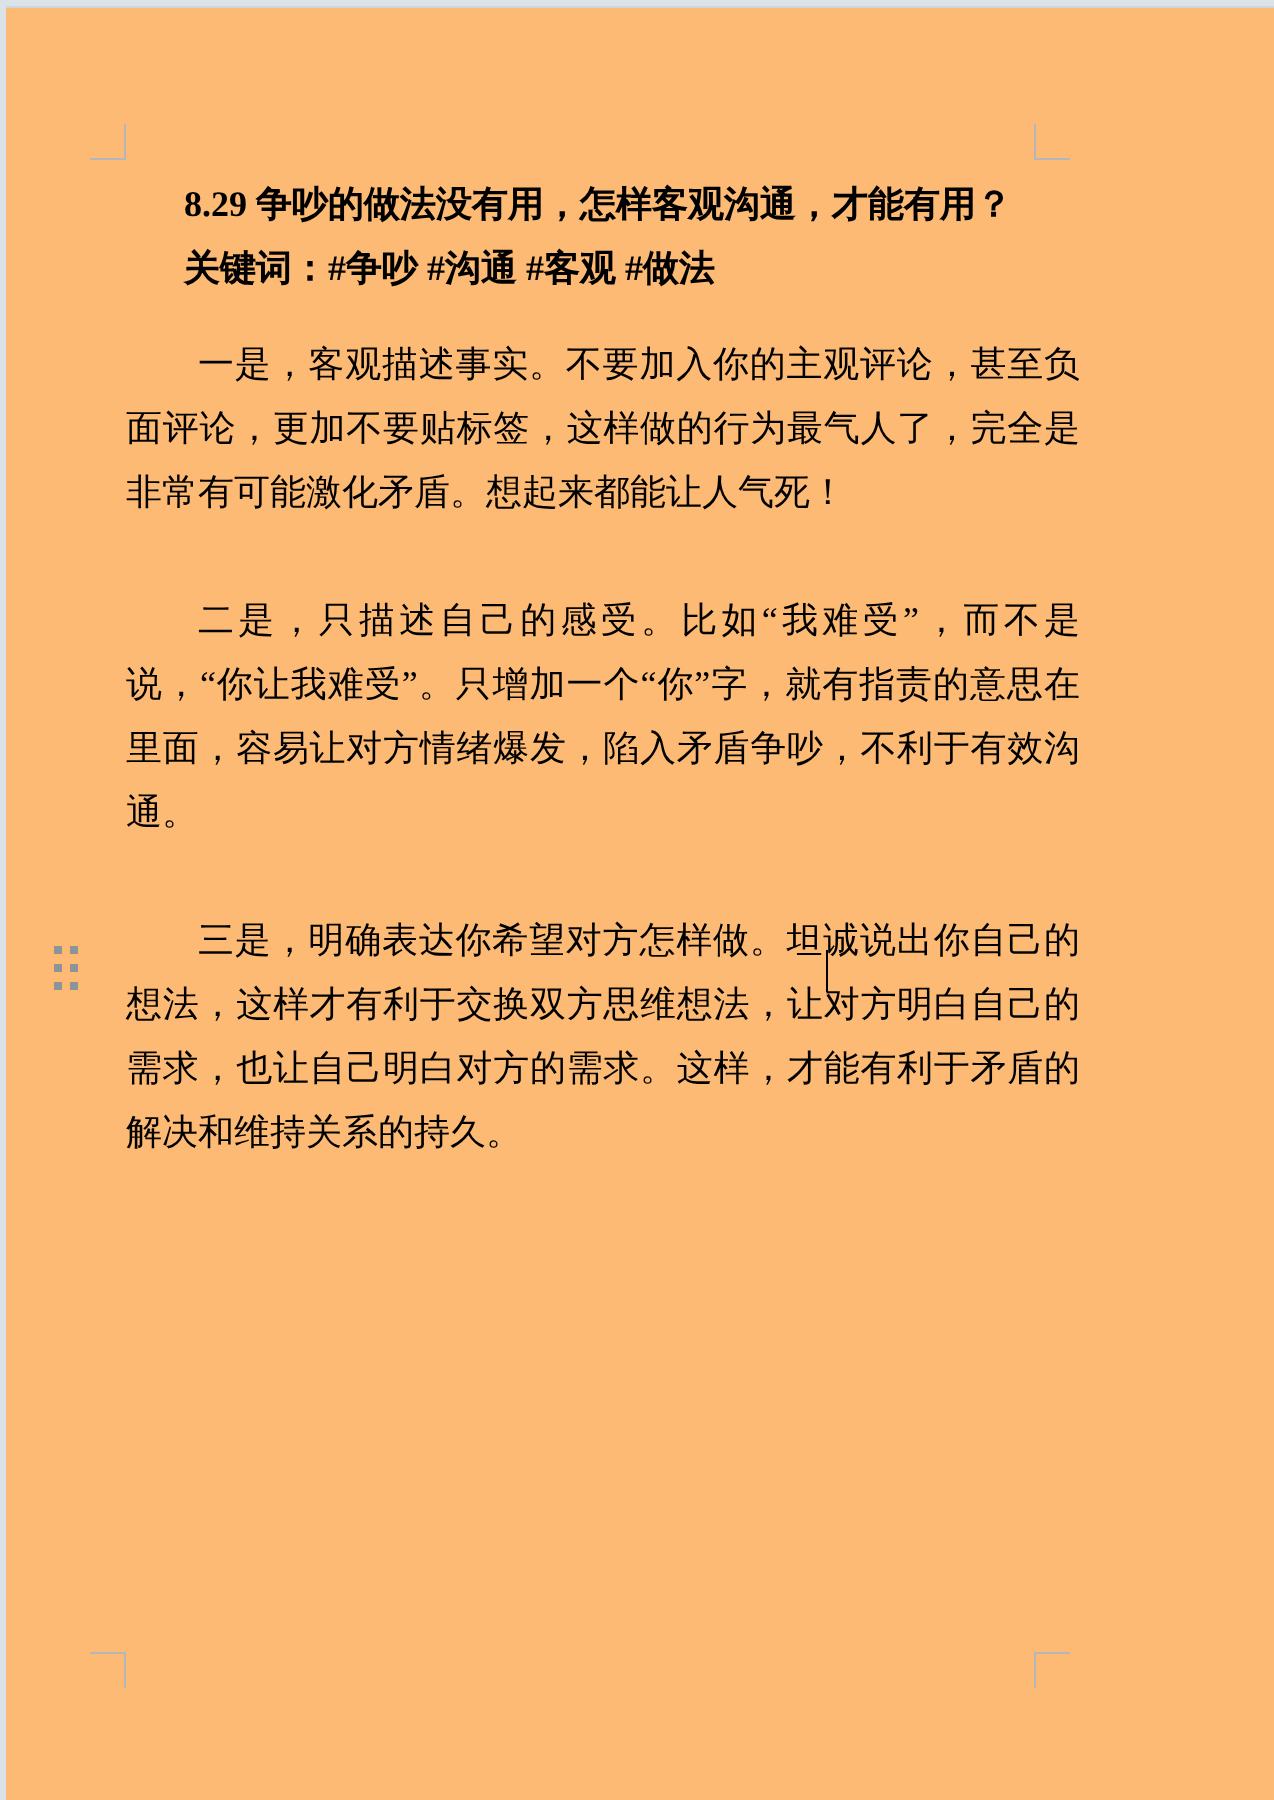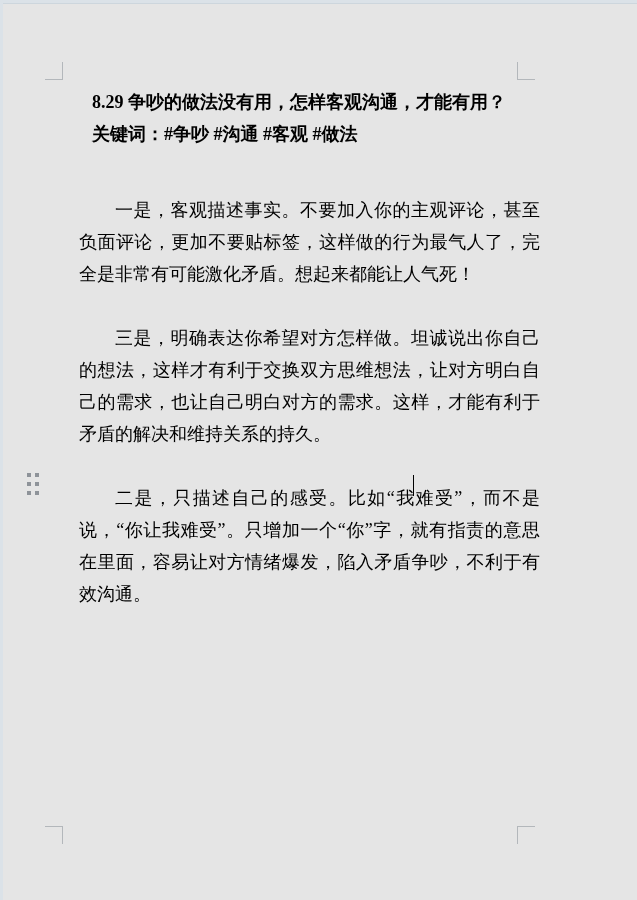--- a/index.html
+++ b/index.html
@@ -4,21 +4,21 @@
 <style>
   html, body {
     margin: 0;
     padding: 0;
     background: #ffffff;
   }
   .screen {
     position: relative;
     width: 637px;
     height: 900px;
-    background: #e5e5e5;
+    background: #fdba74;
     overflow: hidden;
     font-family: "Liberation Serif", serif;
   }
   .edge-top {
     position: absolute;
     left: 0; top: 0;
     width: 637px; height: 4px;
     background: #dbe2e8;
     border-bottom: 1px solid #cdd6dd;
     box-sizing: border-box;
@@ -67,27 +67,27 @@
   }
   .content h1 {
     margin: 0;
     font-size: 18px;
     line-height: 32px;
     font-weight: bold;
     padding-left: 29px;
     text-align: left;
   }
   .keywords {
-    margin: 0 0 44px 0;
+    margin: 0 0 16px 0;
     font-weight: bold;
     padding-left: 29px;
     text-align: left;
   }
   .para {
-    margin: 0 0 32px 16px;
+    margin: 0 0 32px 0;
     text-indent: 2em;
   }
   .closing {
     margin: -18px 0 0 0;
     font-weight: bold;
     text-indent: 2em;
   }
 </style>
 </head>
 <body>
@@ -110,17 +110,17 @@
     <span class="dot"></span>
     <span class="dot"></span>
   </div>
 
   <div class="caret"></div>
 
   <div class="content">
     <h1>8.29 争吵的做法没有用，怎样客观沟通，才能有用？</h1>
     <p class="keywords">关键词：#争吵 #沟通 #客观 #做法</p>
     <p class="para">一是，客观描述事实。不要加入你的主观评论，甚至负面评论，更加不要贴标签，这样做的行为最气人了，完全是非常有可能激化矛盾。想起来都能让人气死！</p>
+    <p class="para">二是，只描述自己的感受。比如“我难受”，而不是说，“你让我难受”。只增加一个“你”字，就有指责的意思在里面，容易让对方情绪爆发，陷入矛盾争吵，不利于有效沟通。</p>
     <p class="para">三是，明确表达你希望对方怎样做。坦诚说出你自己的想法，这样才有利于交换双方思维想法，让对方明白自己的需求，也让自己明白对方的需求。这样，才能有利于矛盾的解决和维持关系的持久。</p>
-    <p class="para">二是，只描述自己的感受。比如“我难受”，而不是说，“你让我难受”。只增加一个“你”字，就有指责的意思在里面，容易让对方情绪爆发，陷入矛盾争吵，不利于有效沟通。</p>
   </div>
 
 </div>
 
 </body></html>

